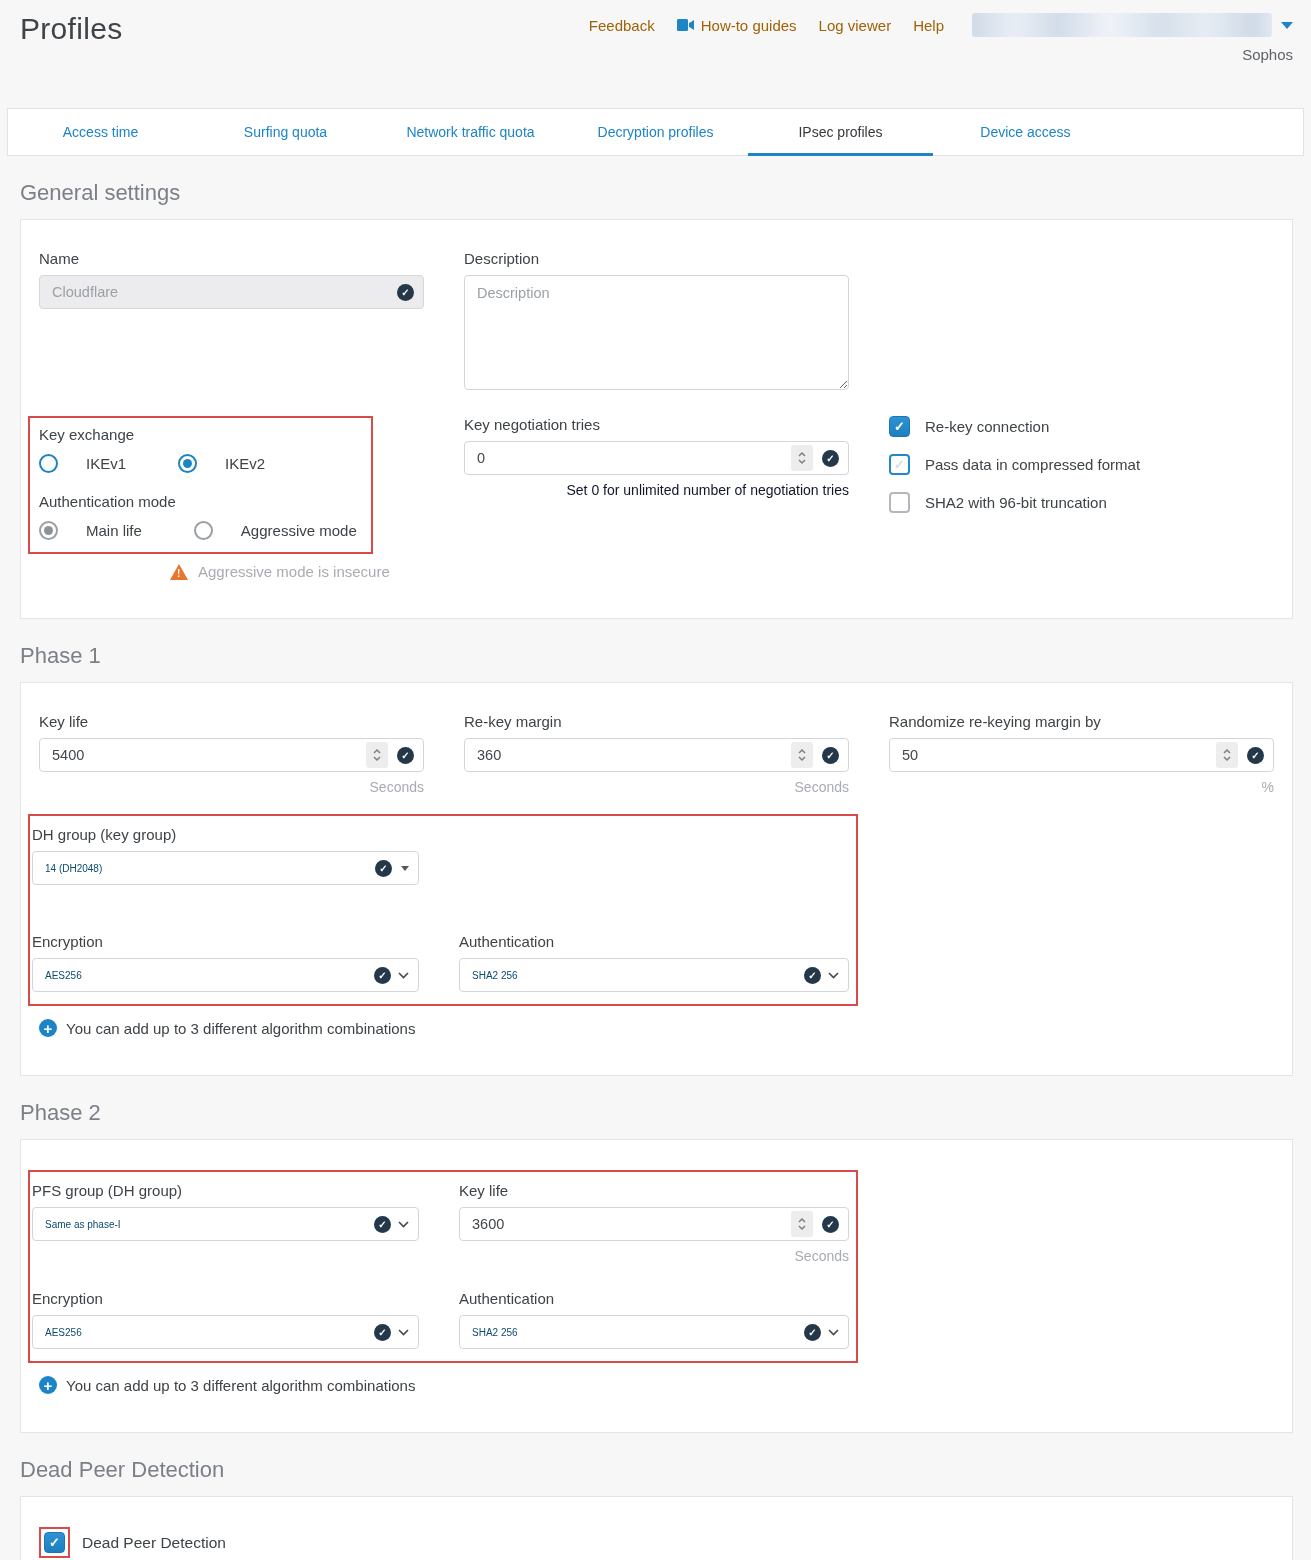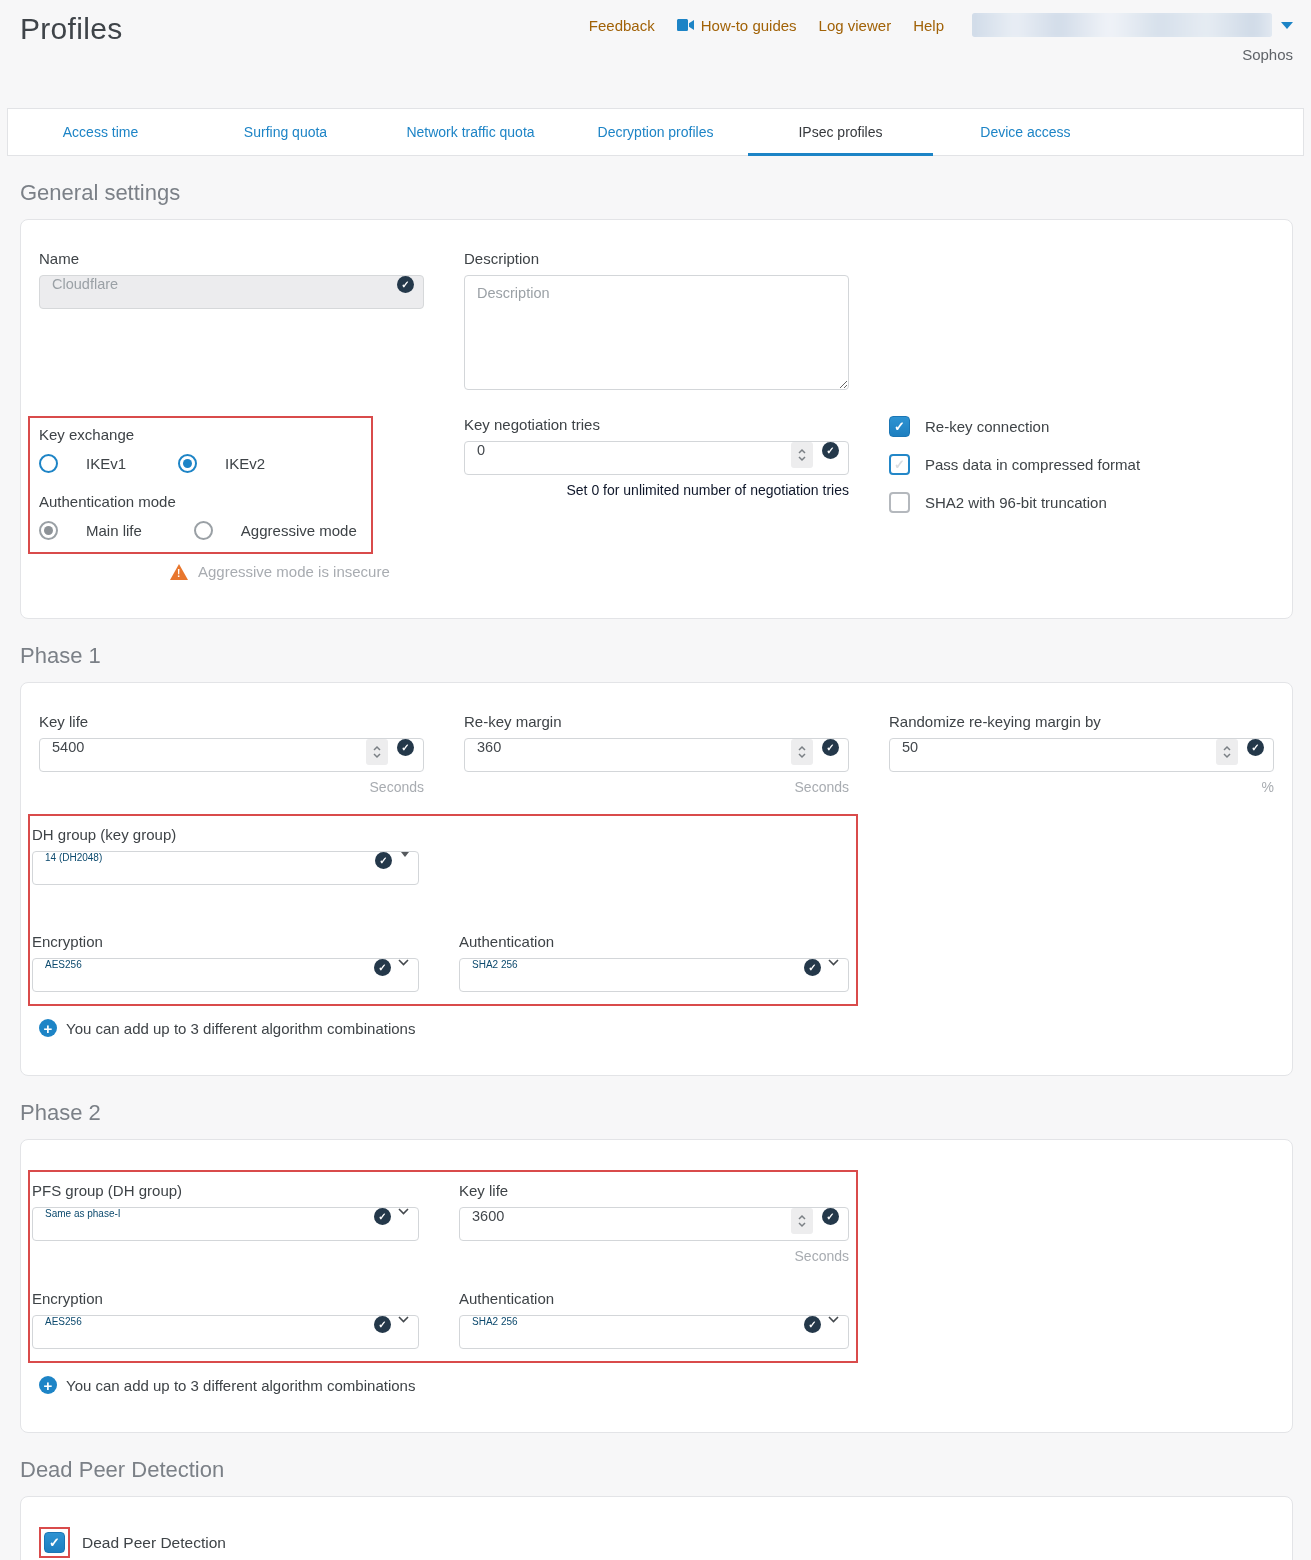--- a/index.html
+++ b/index.html
@@ -28,31 +28,31 @@
   
   .tabbar { margin:0 7px; background:#fff; border:1px solid #e2e3e6; height:48px;
     display:grid; grid-template-columns:repeat(7,1fr); }
   .tab { position:relative; display:flex; align-items:center; justify-content:center;
     font-size:14px; color:#1d84c6; cursor:pointer; }
   .tab.active { color:#36393d; font-weight:400; }
   .tab.active::after { content:""; position:absolute; left:0; right:0; bottom:-1px; height:3px; background:#1d84c6; }
 
   
   .section-heading { font-size:22px; font-weight:400; color:#7b8087; margin:24px 20px 13px 20px; }
-  .card { margin:0 18px 0 20px; background:#fff; border:1px solid #e3e4e7; border-radius:8px;
+  .card { margin:0 18px 0 20px; background:#fff; border:1px solid #e3e4e7; border-radius:0;
     padding:30px 18px 38px 18px; }
   .grid3 { display:grid; grid-template-columns:1fr 1fr 1fr; column-gap:40px; }
   .grid2 { display:grid; grid-template-columns:387px 390px; column-gap:40px; }
 
   .f-label { font-size:15px; color:#3e4347; margin-bottom:8px; }
   .unit { text-align:right; font-size:14px; color:#a8acb1; margin-top:7px; }
   .helper { text-align:right; font-size:14px; color:#0f172a; margin-top:7px; }
 
   
-  .field-box { display:flex; align-items:flex-start; height:34px; border:1px solid #d3d6d9; border-radius:4px;
+  .field-box { display:flex; align-items:center; height:34px; border:1px solid #d3d6d9; border-radius:4px;
     background:#fff; padding:0 9px 0 12px; }
   .field-box input { flex:1; min-width:0; border:none; outline:none; background:transparent;
     font-family:inherit; font-size:14.5px; color:#43484d; }
   .field-box.disabled { background:#ececee; border-color:#d6d8da; }
   .field-box.disabled input { color:#9ba1a6; }
   .select-value { flex:1; font-size:10px; color:#0c4a6e; }
   .spinner { width:22px; height:26px; background:#ededee; border-radius:3px;
     display:flex; align-items:center; justify-content:center; margin-left:auto; cursor:pointer; }
   .check-circle { width:17px; height:17px; border-radius:50%; background:#24384a; color:#fff;
     display:inline-flex; align-items:center; justify-content:center;

